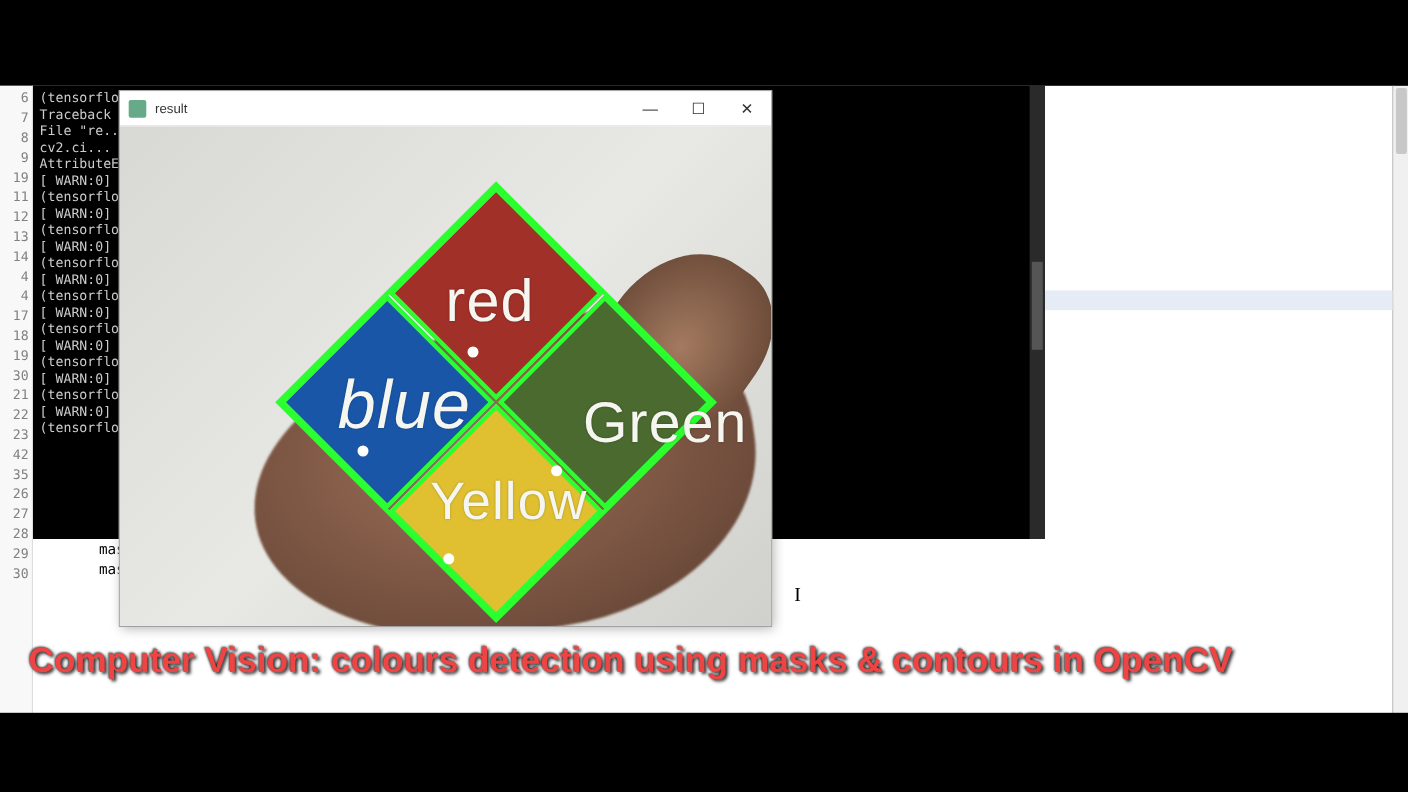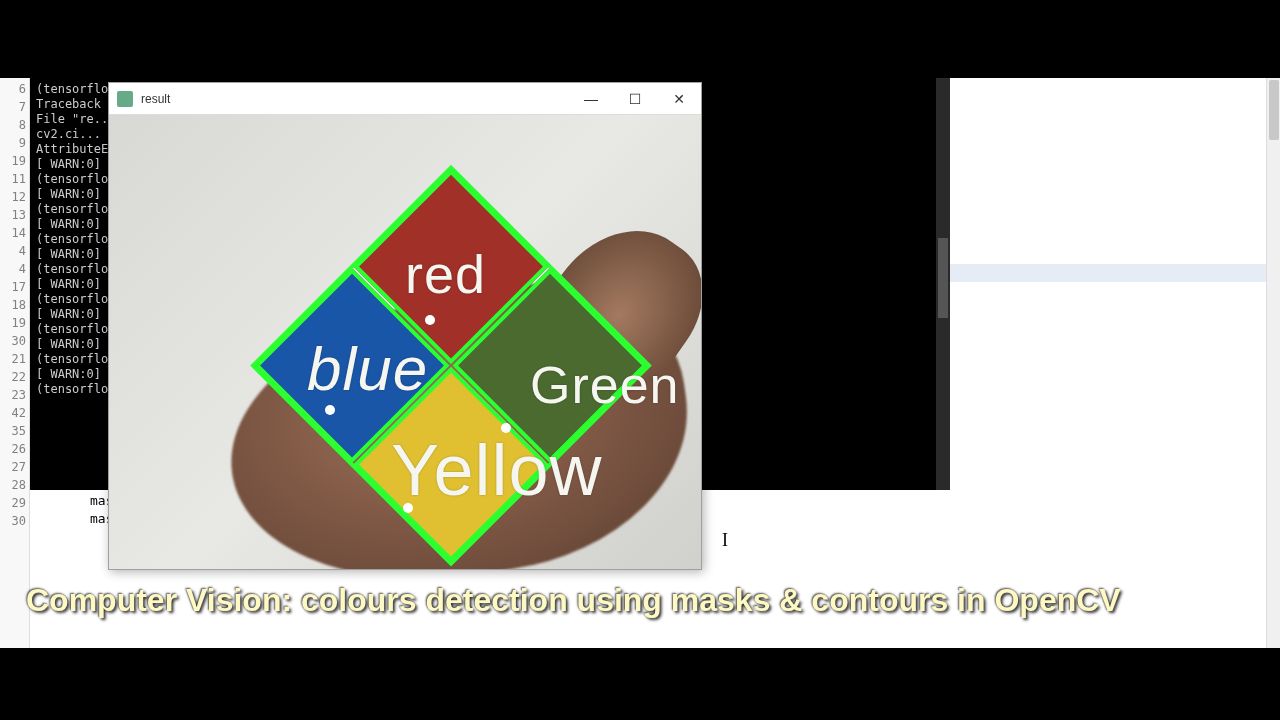--- a/index.html
+++ b/index.html
@@ -115,21 +115,21 @@
   .lbl {
     position: absolute; color: #f6f6f0; font-family: Arial, sans-serif;
     font-weight: 300; letter-spacing: 1px; white-space: nowrap;
     text-shadow: 0 0 2px rgba(0,0,0,.3);
   }
   .dot { position: absolute; width: 10px; height: 10px; border-radius: 50%; background: #fff; }
 
   .caption {
     position: absolute; left: 0; right: 0; top: 576px; padding: 6px 26px;
     font-family: Arial, sans-serif; font-size: 32px; font-weight: 700;
-    color: #fef9c3; text-shadow: 2px 2px 3px rgba(0,0,0,.8), -1px -1px 2px rgba(0,0,0,.7);
+    color: #ef4444; text-shadow: 2px 2px 3px rgba(0,0,0,.8), -1px -1px 2px rgba(0,0,0,.7);
   }
 
   .ibeam {
     position: absolute; font-family: serif; font-size: 18px; color: #000;
   }
 </style>
 </head>
 <body>
 
 <div class="stage">
@@ -235,21 +235,21 @@
 
       <span class="lbl" style="left:296px; top:128px; font-size:54px;">red</span>
       <div class="dot" style="left:316px; top:200px;"></div>
 
       <span class="lbl" style="left:198px; top:218px; font-size:62px;font-style:italic;">blue</span>
       <div class="dot" style="left:216px; top:290px;"></div>
 
       <span class="lbl" style="left:378px; top:240px; font-size:52px;margin-left:43px;">Green</span>
       <div class="dot" style="left:392px; top:308px;"></div>
 
-      <span class="lbl" style="left:282px; top:314px; font-size:72px;">Yellow</span>
+      <span class="lbl" style="left:282px; top:314px; font-size:48px;">Yellow</span>
       <div class="dot" style="left:294px; top:388px;"></div>
     </div>
   </div>
 
   <span class="ibeam" style="left:722px; top:530px;">I</span>
 
   <div class="caption">Computer Vision: colours detection using masks &amp; contours in OpenCV</div>
 
   <div class="bar-top"></div>
   <div class="bar-bot"></div>

